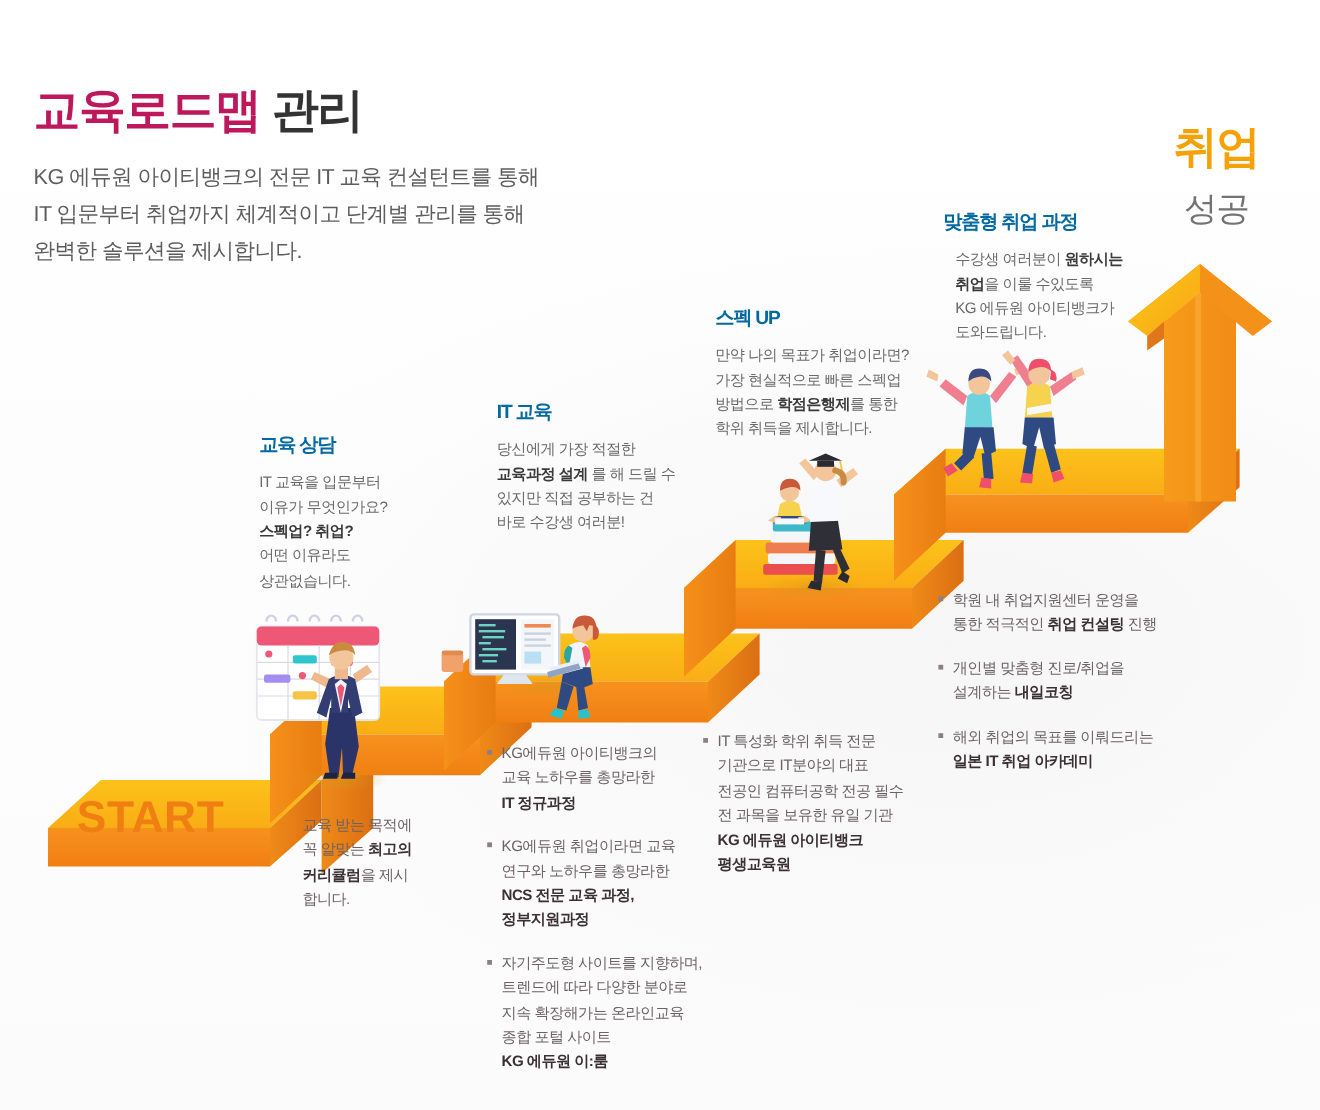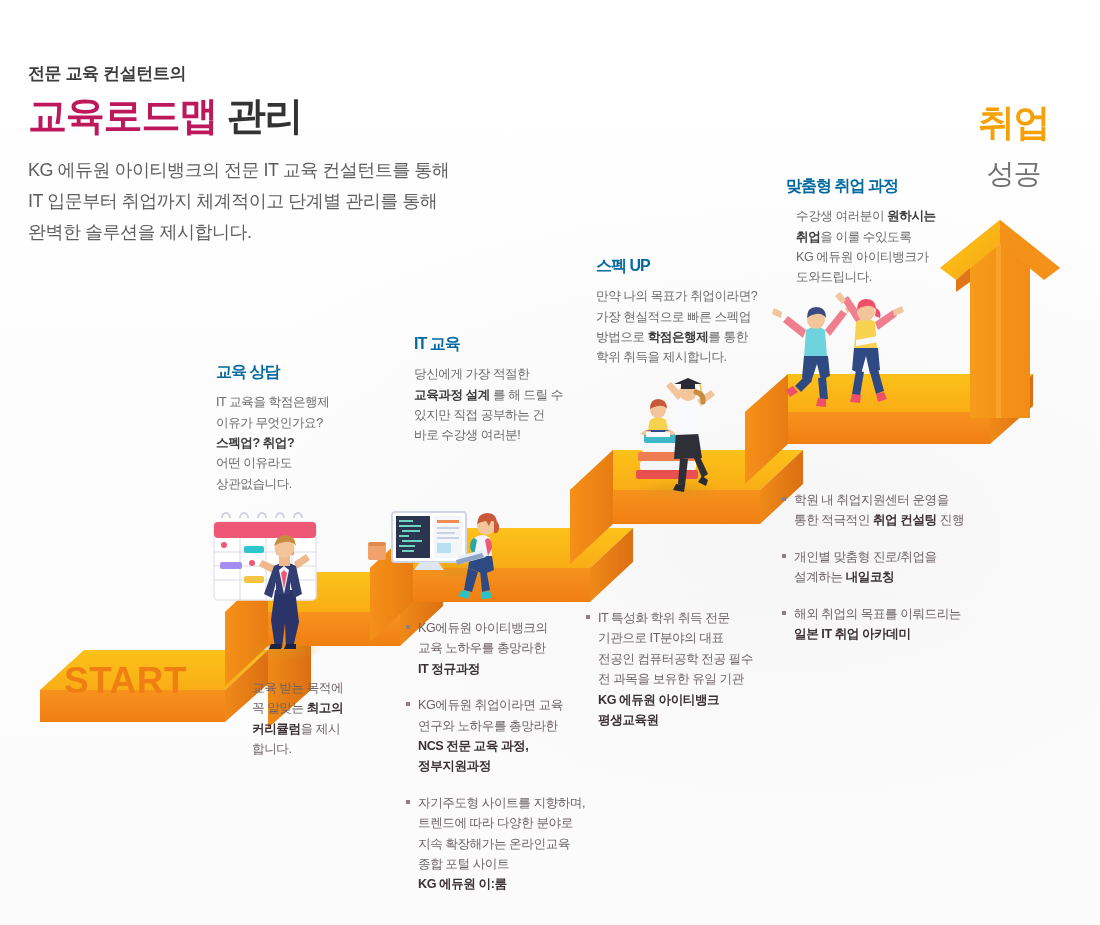--- a/index.html
+++ b/index.html
@@ -295,39 +295,38 @@
           <path d="M856 340 l22 -4 1 6 -23 4z" fill="#f7f9fc"></path>
           <circle cx="866" cy="312" r="9" fill="#f3c59b"></circle>
           <path d="M857 310 q0 -11 9 -11 q10 0 10 11 q-4 -5 -10 -4 q-6 1 -9 4z" fill="#ef4f6b"></path>
           <path d="M876 308 q6 3 4 10 l-5 -2z" fill="#ef4f6b"></path>
         </g>
       </g>
     </svg>
   </div>
 
   <div class="hdr">
-    <div class="kicker">전문 교육 컨설턴트의</div>
     <div class="title"><span class="hl">교육로드맵</span><span> 관리</span></div>
     <div class="lead">
       <div>KG 에듀원 아이티뱅크의 전문 IT 교육 컨설턴트를 통해</div>
       <div>IT 입문부터 취업까지 체계적이고 단계별 관리를 통해</div>
       <div>완벽한 솔루션을 제시합니다.</div>
     </div>
   </div>
 
   <div class="startword">START</div>
   <div class="goal">
     <div class="g1">취업</div>
     <span class="g2">성공</span>
   </div>
 
   <div class="step-head" style="left:216px;top:362px;width:180px;">
     <div class="h">교육 상담</div>
     <div class="p">
-      <div>IT 교육을 학점은행제</div>
+      <div>IT 교육을 입문부터</div>
       <div>이유가 무엇인가요?</div>
       <div><b>스펙업? 취업?</b></div>
       <div>어떤 이유라도</div>
       <div>상관없습니다.</div>
     </div>
   </div>
   <div class="plain-note" style="left:252px;top:678px;width:150px;">
     <div>교육 받는 목적에</div>
     <div><span>꼭 알맞는 </span><b>최고의</b></div>
     <div><b>커리큘럼</b><span>을 제시</span></div>

